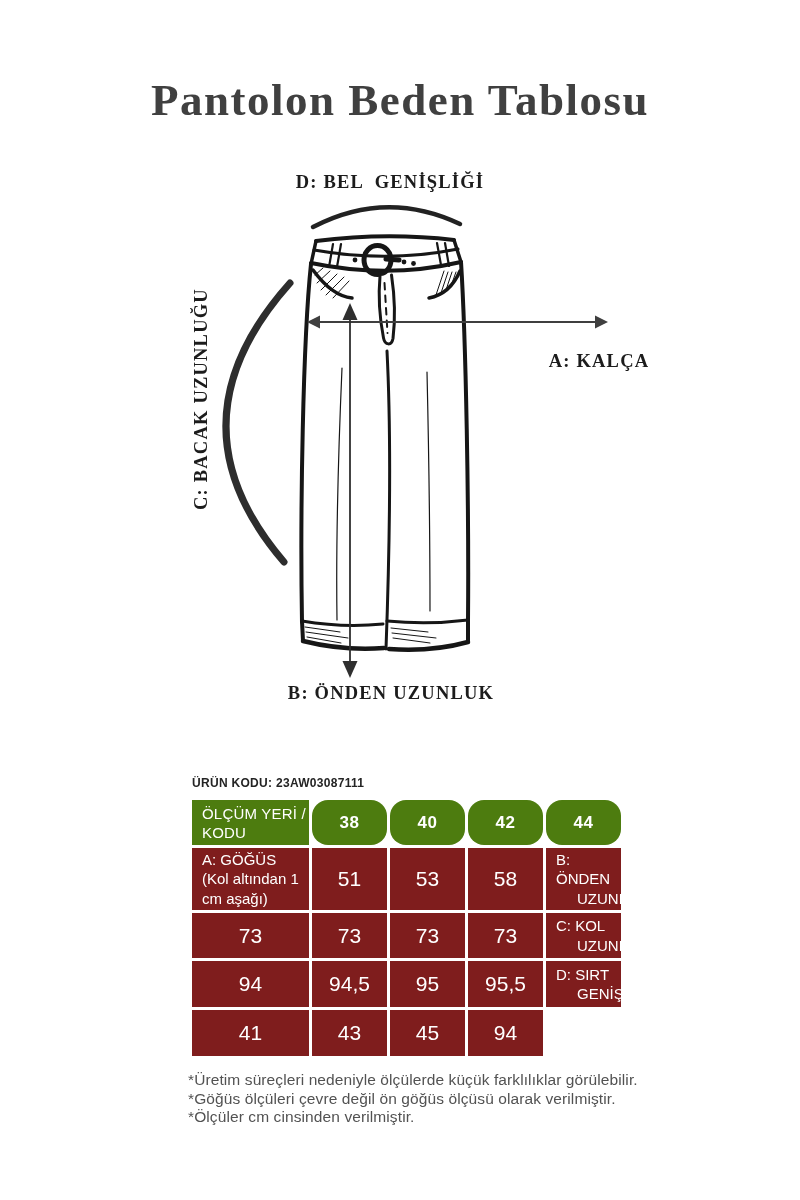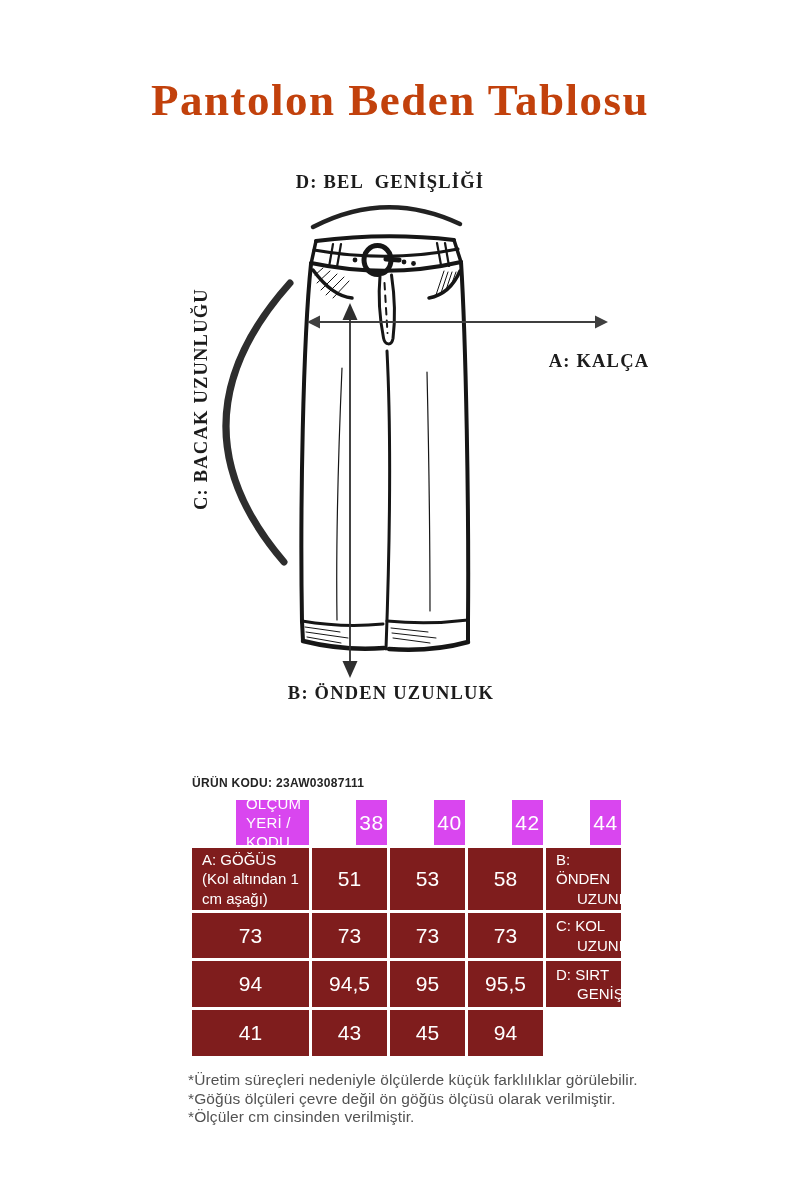--- a/index.html
+++ b/index.html
@@ -16,21 +16,21 @@
   .title {
     position: absolute;
     top: 78px; left: 0;
     width: 800px;
     margin: 0;
     text-align: center;
     font-family: "Liberation Serif", serif;
     font-weight: 700;
     font-size: 45px;
     letter-spacing: 1.5px;
-    color: #c2410c;
+    color: #404040;
     line-height: 1;
   }
 
   
   .diagram { position: absolute; left: 0; top: 150px; width: 800px; height: 585px; }
   .diagram svg { position: absolute; left: 150px; top: 0; }
   .measure-label {
     position: absolute;
     font-family: "Liberation Serif", serif;
     font-weight: 700;
@@ -63,34 +63,34 @@
   .size-table {
     position: absolute;
     left: 192px; top: 800px;
     width: 429px;
     display: grid;
     grid-template-columns: 117px 75px 75px 75px 75px;
     grid-template-rows: 45px 62px 45px 46px 46px;
     gap: 3px;
   }
   .cell { background: #7f1d1d; color: #ffffff; display: flex; }
-  .cell.head { background: #d946ef; margin-left: 44px; }
+  .cell.head { background: #4d7c0f; }
   .c-label {
     flex-direction: column;
     justify-content: center;
     padding-left: 10px;
     font-size: 15px;
     line-height: 19.5px;
     font-weight: 400;
   }
   .c-label span { display: block; }
   .c-label .indent { padding-left: 21px; }
   .head.c-label { font-weight: 500; line-height: 19px; letter-spacing: 0.2px; }
   .c-val { align-items: center; justify-content: center; font-size: 21px; font-weight: 500; }
-  .head.c-val { font-size: 21px; font-weight: 400; letter-spacing: 0.5px; }
+  .head.c-val { font-size: 17px; font-weight: 700; letter-spacing: 0.5px; border-radius: 16px; }
 
   
   .footnotes {
     position: absolute;
     left: 188px; top: 1071px;
     font-size: 15.5px;
     line-height: 18.6px;
     color: #525252;
     letter-spacing: 0.1px;
   }

